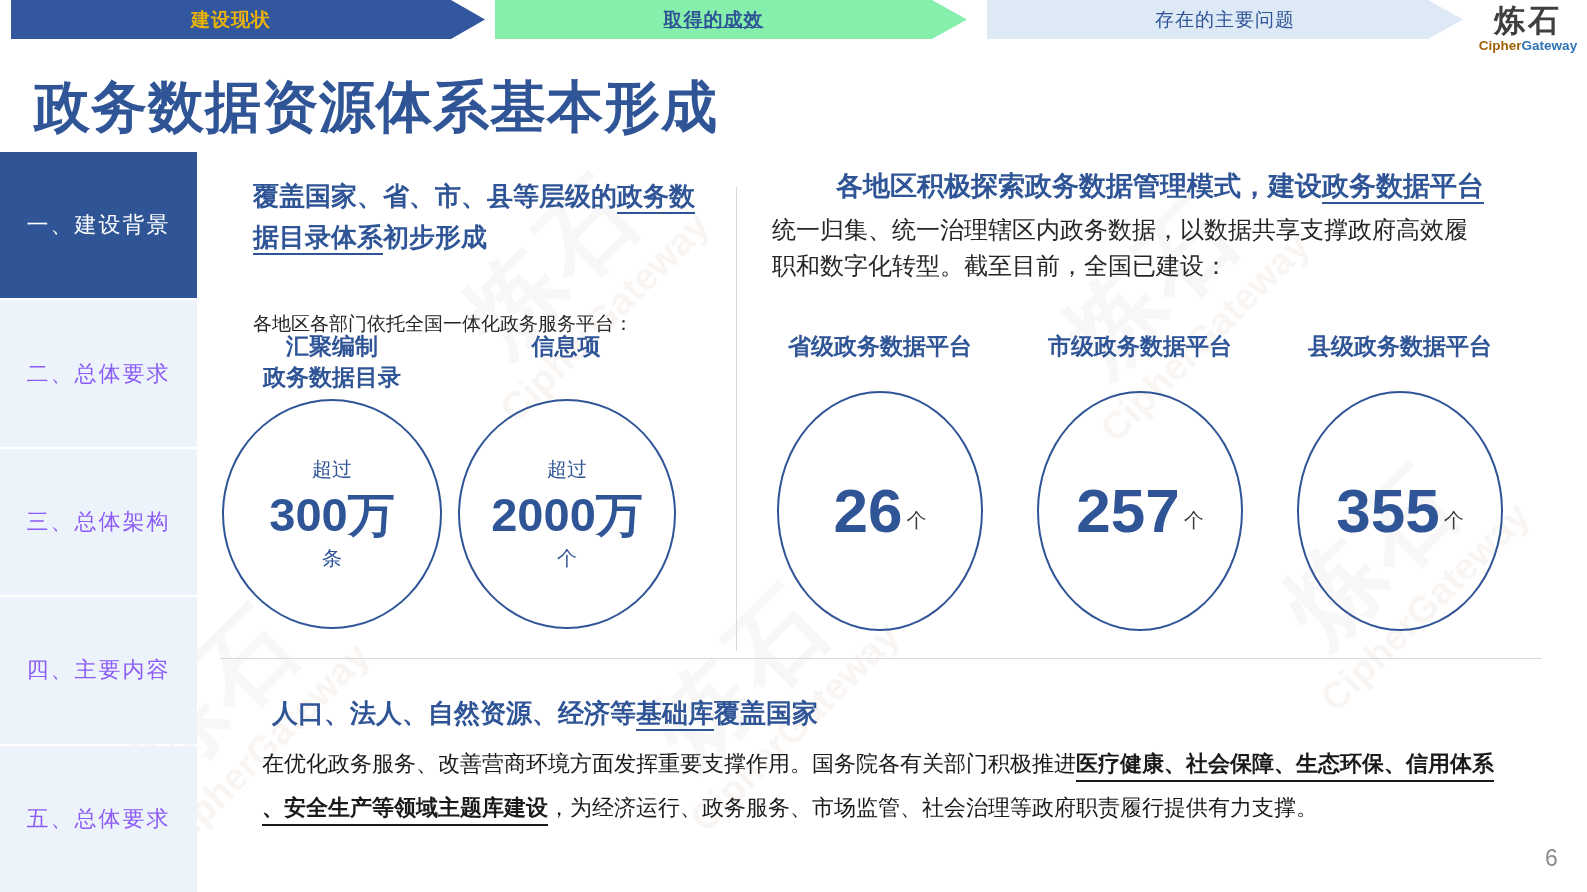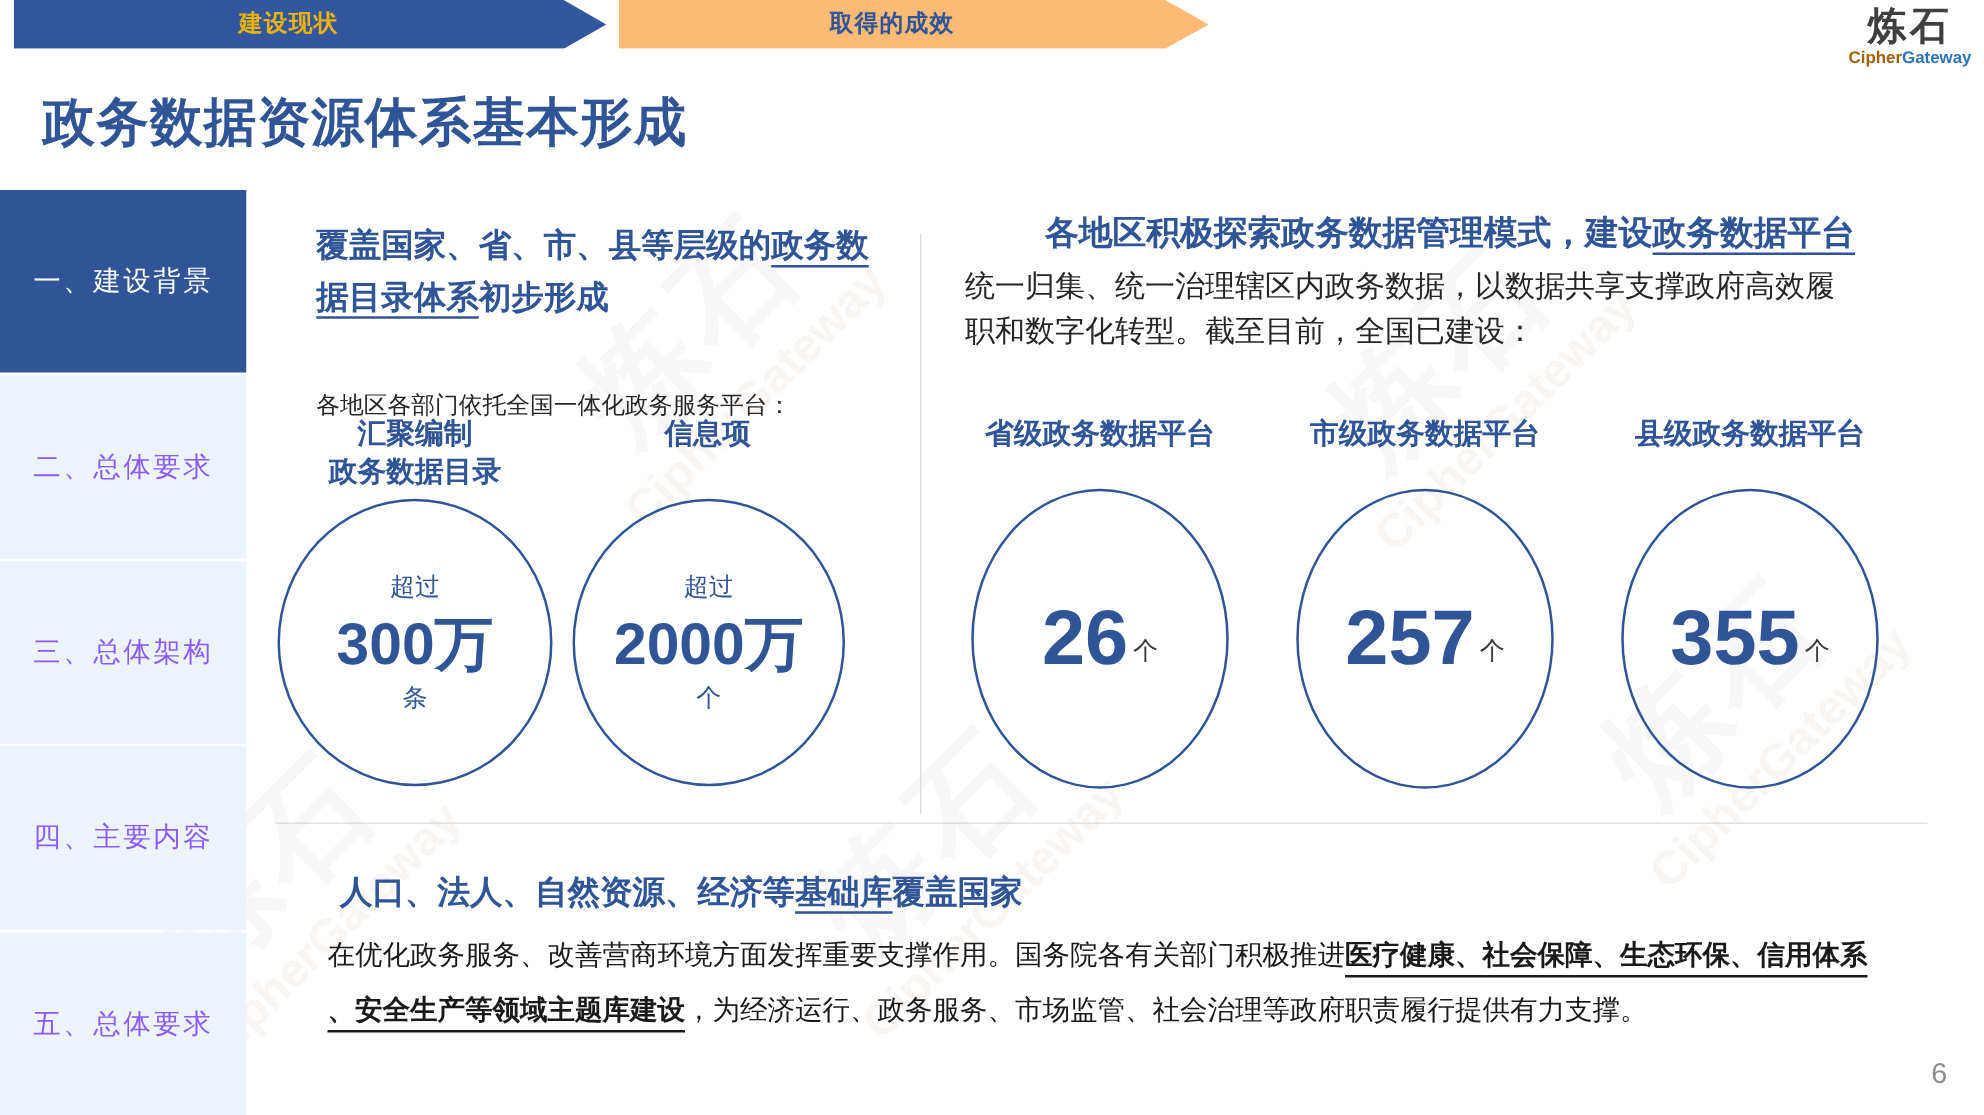--- a/index.html
+++ b/index.html
@@ -5,32 +5,32 @@
   html,body{margin:0;padding:0;background:#fff;}
   .slide{
     position:relative;width:1587px;height:892px;background:#ffffff;overflow:hidden;
     font-family:"Liberation Sans","DejaVu Sans",sans-serif;color:#262626;
   }
   
   .tab{position:absolute;top:0;height:39px;line-height:39px;text-align:center;
        font-size:19px;letter-spacing:1px;box-sizing:border-box;}
   .tab1{left:0;width:474px;background:#33579F;color:#eab308;font-weight:700;padding-right:34px;
         clip-path:polygon(0 0,440px 0,100% 50%,440px 100%,0 100%);margin-left:11px;}
-  .tab2{left:495px;width:472px;background:#fdba74;color:#2F5597;font-weight:700;padding-right:35px;
-        clip-path:polygon(0 0,437px 0,100% 50%,437px 100%,0 100%);}
+  .tab2{left:495px;width:472px;background:#86efac;color:#2F5597;font-weight:700;padding-right:35px;
+        clip-path:polygon(0 0,437px 0,100% 50%,437px 100%,0 100%);text-decoration:underline;}
   .tab3{left:987px;width:476px;background:#DEE9F6;color:#2F5597;font-weight:400;
         clip-path:polygon(0 0,441px 0,100% 50%,441px 100%,0 100%);}
   
   .logo{position:absolute;left:1478px;top:5px;width:100px;text-align:center;line-height:1;}
   .logo-name{display:block;font-size:31px;font-weight:700;color:#3F3F3F;letter-spacing:3px;}
   .logo-sub{display:block;margin-top:3px;font-size:13.5px;font-weight:700;letter-spacing:0;}
   .logo-cipher{color:#a16207;}
   .logo-gateway{color:#2E74B5;}
   
-  .page-title{position:absolute;left:34px;top:70px;font-size:42px;font-weight:800;
+  .page-title{position:absolute;left:34px;top:70px;font-size:56px;font-weight:800;
               color:#2F5597;letter-spacing:1px;}
   
   .sidebar{position:absolute;left:0;top:152px;width:197px;height:740px;
            display:flex;flex-direction:column;gap:2px;}
   .side-item{flex:1;display:flex;align-items:center;justify-content:center;
              background:#EDF3FB;color:#8b5cf6;font-size:22px;letter-spacing:2px;cursor:default;}
   .side-item.active{background:#2F5597;color:#ffffff;}
   
   .vdiv{position:absolute;left:736px;top:187px;width:1px;height:464px;background:#D9D9D9;}
   .hdiv{position:absolute;left:220px;top:658px;width:1322px;height:1px;background:#D9D9D9;}
@@ -106,20 +106,21 @@
     <span class="wm-logo">炼石</span>
     <span class="wm-text">CipherGateway</span>
   </div>
   <div class="wm wm5">
     <span class="wm-logo">炼石</span>
     <span class="wm-text">CipherGateway</span>
   </div>
 
   <div class="tab tab1">建设现状</div>
   <div class="tab tab2">取得的成效</div>
+  <div class="tab tab3">存在的主要问题</div>
 
   <div class="logo">
     <span class="logo-name">炼石</span>
     <span class="logo-sub"><span class="logo-cipher">Cipher</span><span class="logo-gateway">Gateway</span></span>
   </div>
 
   <div class="page-title">政务数据资源体系基本形成</div>
 
   <div class="sidebar">
     <div class="side-item active">一、建设背景</div>

